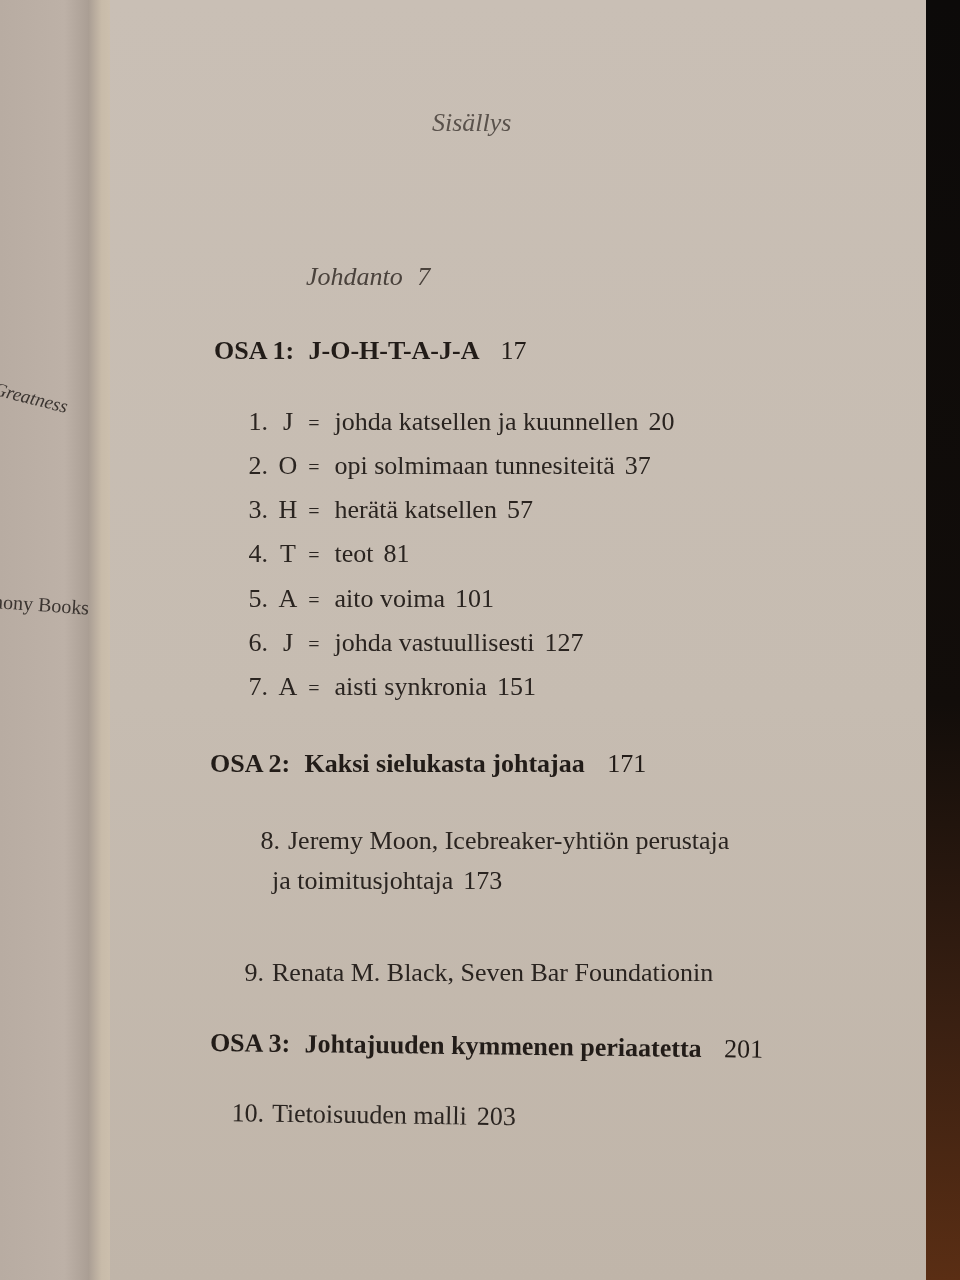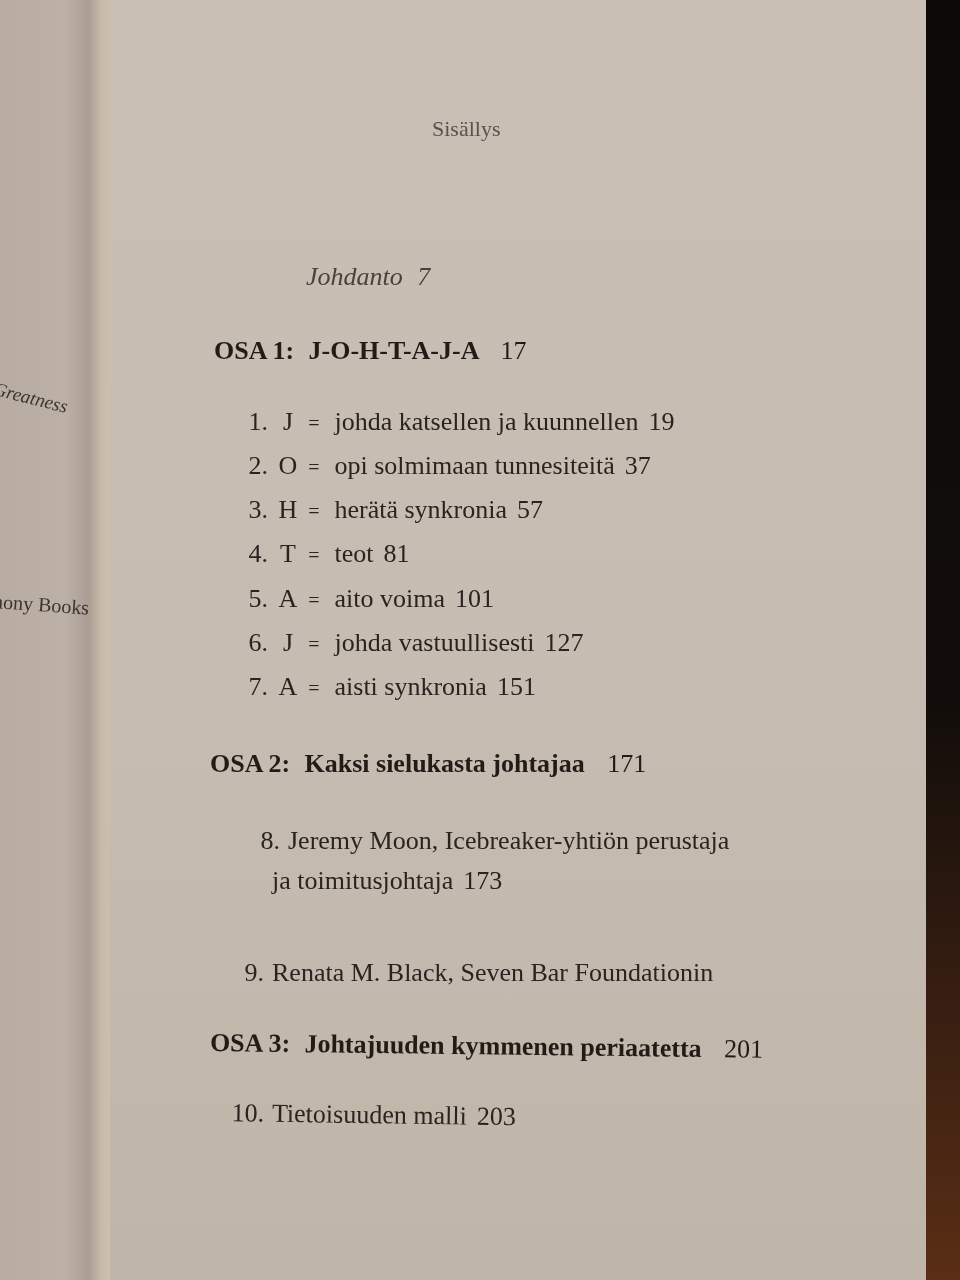--- a/index.html
+++ b/index.html
@@ -28,21 +28,21 @@
     position: absolute; left: 110px; top: 0; width: 816px; height: 1280px;
     background: linear-gradient(180deg, #c9bfb5 0%, #c6bcb1 55%, #c0b5a9 100%);
     clip-path: polygon(0 0, 100% 0, 100% 100%, 0 100%);
   }
   .dark-edge {
     position: absolute; right: 0; top: 0; width: 34px; height: 1280px;
     background: linear-gradient(180deg, #0c0a09 0%, #120d0a 55%, #3a2012 80%, #5a2e14 100%);
   }
   .toc { position: absolute; left: 0; top: 0; width: 100%; height: 100%; color: #2a2420; font-family: "Liberation Serif", serif; }
   .running-head {
-    position: absolute; left: 322px; top: 116px; font-size: 22px; color: #5a524c;
+    position: absolute; left: 322px; top: 108px; font-size: 26px; font-style: italic; color: #5a524c;
   }
   .line { position: absolute; white-space: nowrap; font-size: 26px; }
   .intro { left: 196px; top: 262px; color: #4a423c; font-style: italic; }
   .part { font-weight: bold; color: #221c18; }
   .part .part-label { display: inline-block; width: 88px; }
   .part .page-num { font-weight: normal; margin-left: 16px; }
   .chapter .num { display: inline-block; width: 40px; text-align: right; margin-right: 8px; }
   .chapter .letter { display: inline-block; width: 24px; text-align: center; }
   .chapter .eq { display: inline-block; width: 28px; text-align: center; font-size: 20px; }
   .chapter .page-num { margin-left: 10px; }
@@ -68,29 +68,29 @@
     </div>
 
     <div class="line part" style="left:104px; top:336px;">
       <span class="part-label">OSA 1:</span>
       <span>J-O-H-T-A-J-A</span>
       <span class="page-num">17</span>
     </div>
 
     <div class="line chapter" style="left:118px; top:407px;">
       <span class="num">1.</span><span class="letter">J</span><span class="eq">=</span>
-      <span>johda katsellen ja kuunnellen</span><span class="page-num">19</span>
+      <span>johda katsellen ja kuunnellen</span><span class="page-num">20</span>
     </div>
     <div class="line chapter" style="left:118px; top:451px;">
       <span class="num">2.</span><span class="letter">O</span><span class="eq">=</span>
       <span>opi solmimaan tunnesiteitä</span><span class="page-num">37</span>
     </div>
     <div class="line chapter" style="left:118px; top:495px;">
       <span class="num">3.</span><span class="letter">H</span><span class="eq">=</span>
-      <span>herätä synkronia</span><span class="page-num">57</span>
+      <span>herätä katsellen</span><span class="page-num">57</span>
     </div>
     <div class="line chapter" style="left:118px; top:539px;">
       <span class="num">4.</span><span class="letter">T</span><span class="eq">=</span>
       <span>teot</span><span class="page-num">81</span>
     </div>
     <div class="line chapter" style="left:118px; top:584px;font-family:Liberation Serif, serif;">
       <span class="num">5.</span><span class="letter">A</span><span class="eq">=</span>
       <span>aito voima</span><span class="page-num">101</span>
     </div>
     <div class="line chapter" style="left:118px; top:628px;">

